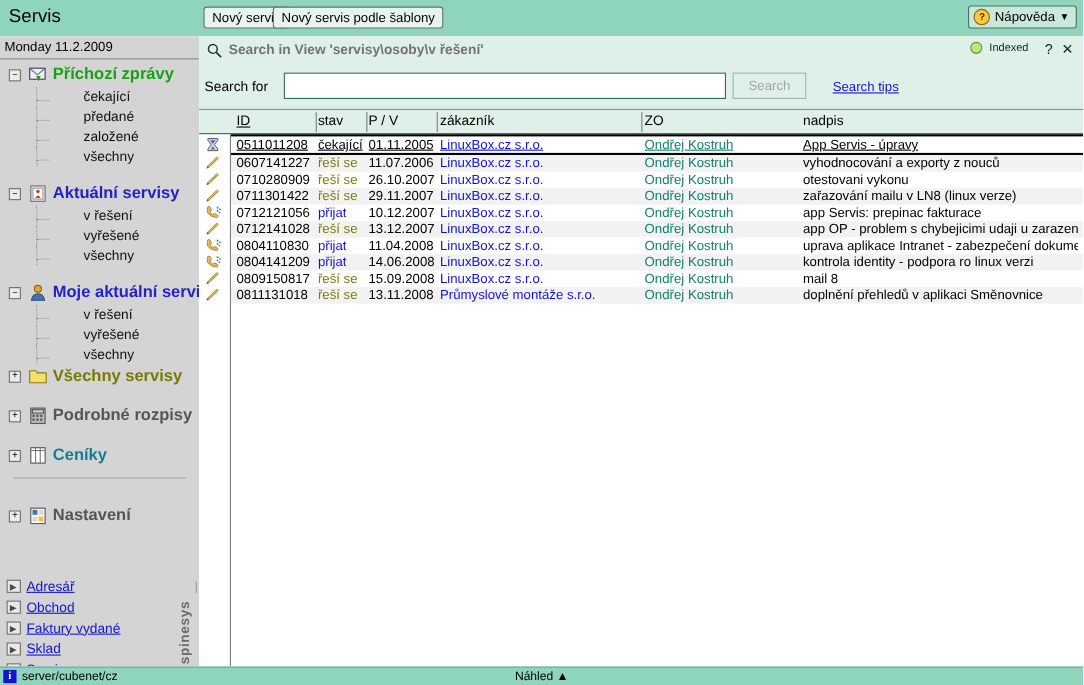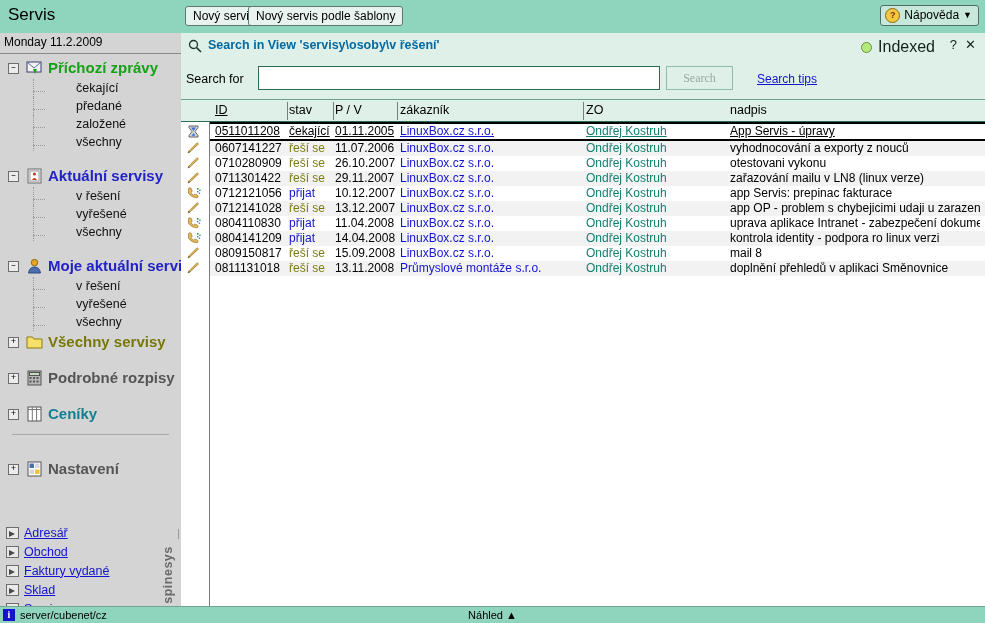--- a/index.html
+++ b/index.html
@@ -250,38 +250,38 @@
   .mag-icon {
     position: absolute;
     left: 7px; top: 6px;
     width: 14px; height: 14px;
   }
   .search-title {
     position: absolute;
     left: 27px; top: 5px;
     font-size: 12.5px;
     font-weight: bold;
-    color: #0369a1;
+    color: #737373;
     white-space: nowrap;
   }
   .indexed-wrap {
     position: absolute;
     right: 50px; top: 5px;
     display: flex;
     align-items: center;
     gap: 6px;
   }
   .indexed-dot {
     width: 11px; height: 11px;
     border-radius: 50%;
     background: #b3eb78;
     border: 1px solid #6f9040;
     box-sizing: border-box;
   }
-  .indexed-text { font-size: 16px; color: #10231c; }
+  .indexed-text { font-size: 10px; color: #10231c; }
   .panel-help {
     position: absolute;
     right: 28px; top: 4px;
     font-size: 13px;
     color: #10231c;
     cursor: pointer;
   }
   .panel-close {
     position: absolute;
     right: 9px; top: 4px;
@@ -310,21 +310,21 @@
     padding: 0 4px;
     outline: none;
   }
   .search-btn {
     position: absolute;
     left: 485px; top: 5px;
     width: 67px; height: 24px;
     background: #dff0e8;
     border: 1px solid #8fbcab;
     box-sizing: border-box;
-    font-family: Liberation Serif, serif;
+    font-family: Liberation Sans, sans-serif;
     font-size: 12px;
     color: #9aa9a3;
     cursor: default;
   }
   .search-tips {
     position: absolute;
     left: 576px; top: 11px;
     font-size: 12px;
     color: #1414cf;
     text-decoration: underline;
@@ -784,21 +784,21 @@
                 <rect x="11" y="1" width="1.6" height="1.6"></rect>
                 <rect x="13.2" y="2.6" width="1.4" height="1.4"></rect>
               </g>
               <g fill="#3a6fd8">
                 <rect x="11" y="4" width="1.4" height="1.4"></rect>
                 <rect x="12.8" y="5.6" width="1.3" height="1.3"></rect>
               </g>
             </svg>
             <span class="cell c-id">0804141209</span>
             <span class="cell c-stav stav-prij">přijat</span>
-            <span class="cell c-pv">14.04.2008</span>
+            <span class="cell c-pv">14.06.2008</span>
             <span class="cell c-zak">LinuxBox.cz s.r.o.</span>
             <span class="cell c-zo">Ondřej Kostruh</span>
             <span class="cell c-nad">kontrola identity - podpora ro linux verzi</span>
           </div>
           <div class="row">
             <svg class="row-icon" viewBox="0 0 15 13">
               <path d="M2 11 L4 10 L12.5 2 L11 0.8 L2.8 9 Z" fill="#e8c070" stroke="#9a7a20" stroke-width="0.7"></path>
               <path d="M4 10 L2 11 L2.8 9 Z" fill="#555"></path>
               <line x1="5.5" y1="8.2" x2="11" y2="2.6" stroke="#b08a30" stroke-width="0.7"></line>
             </svg>

